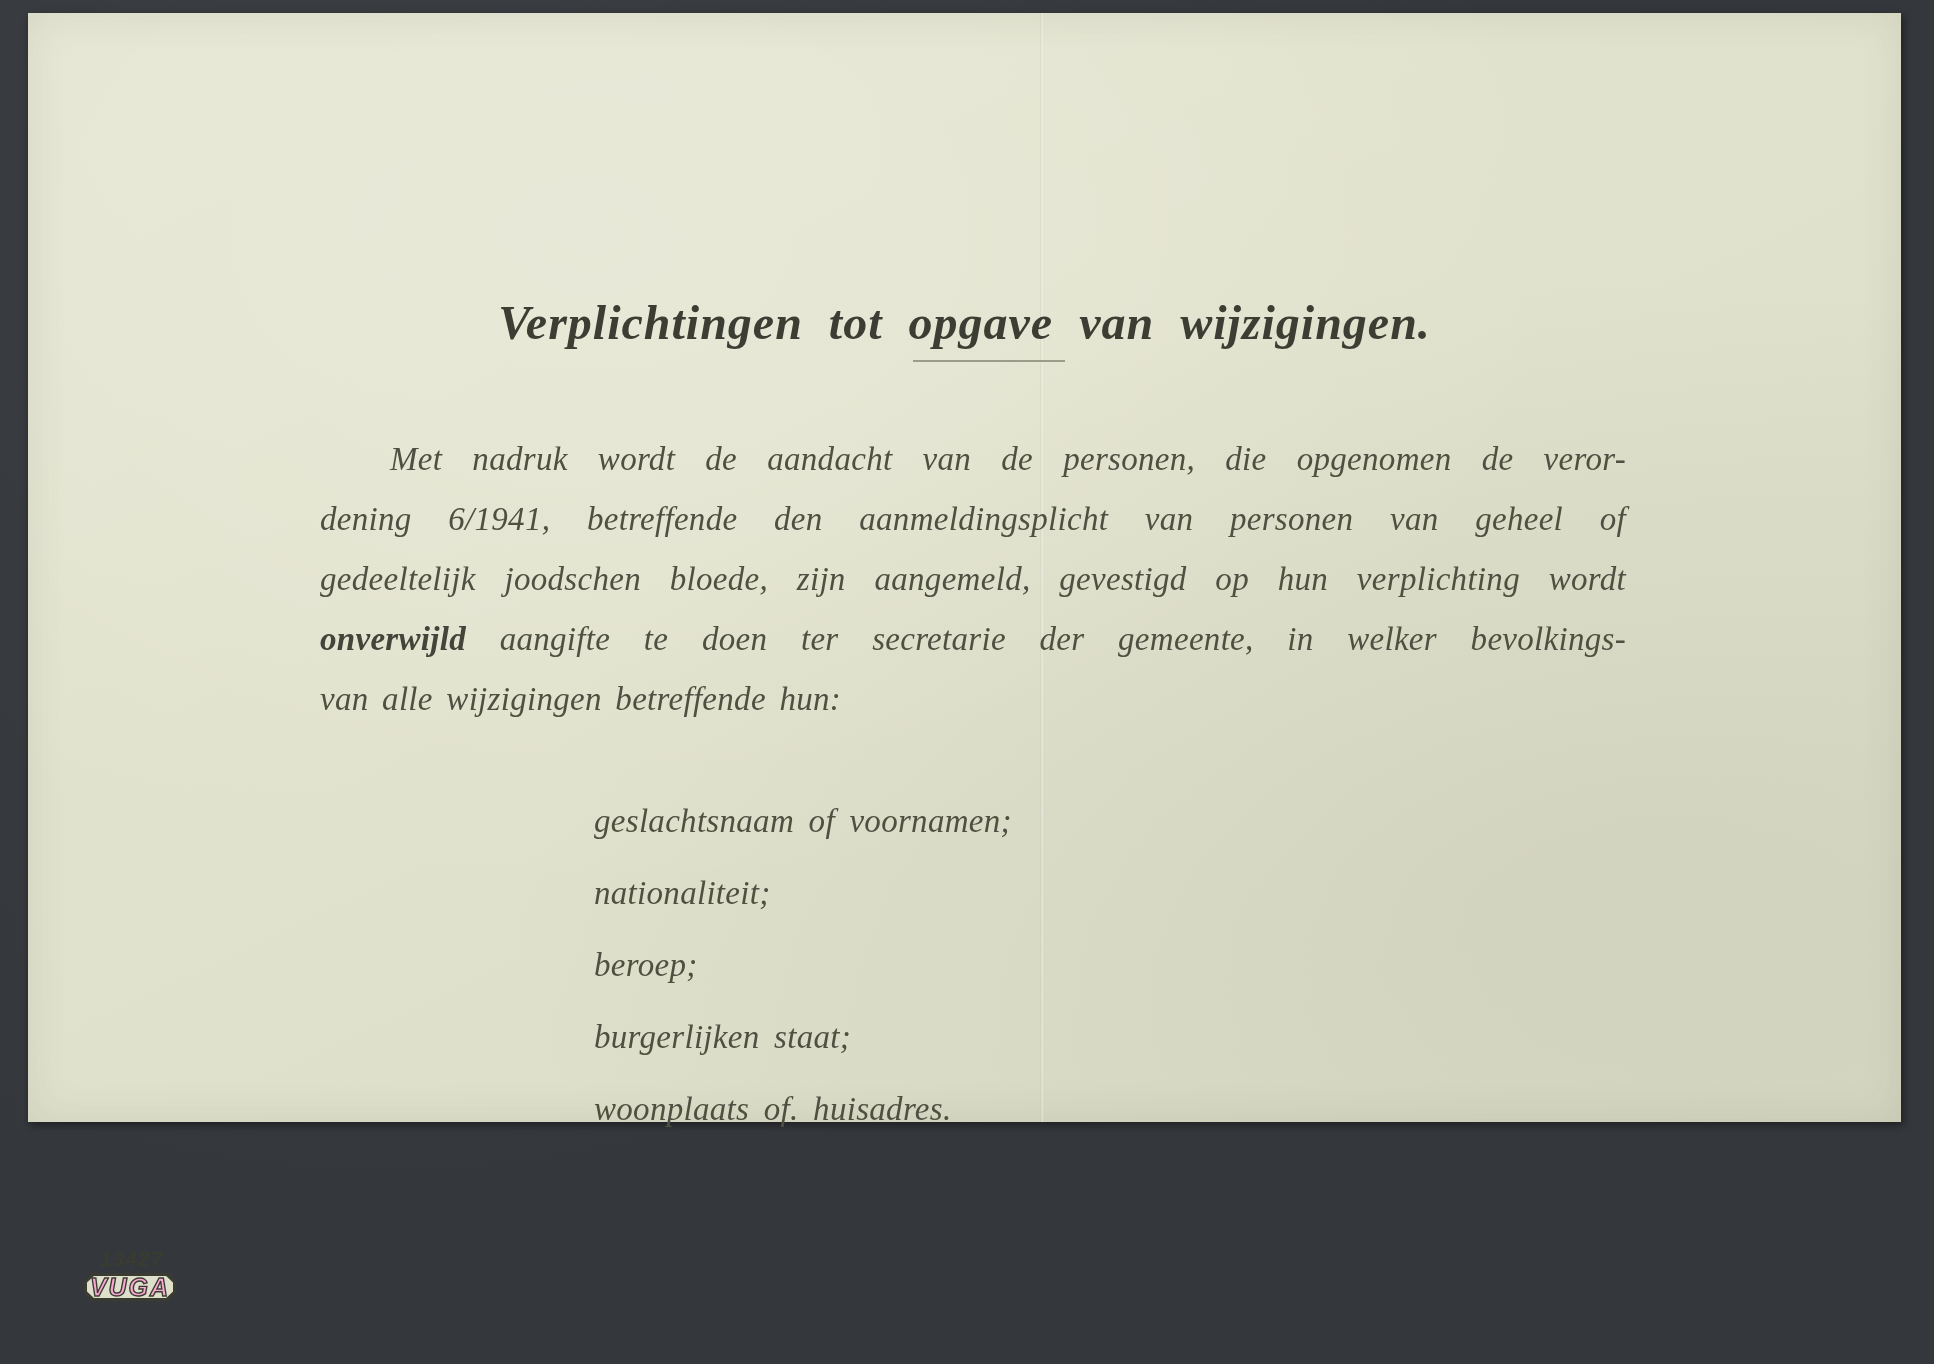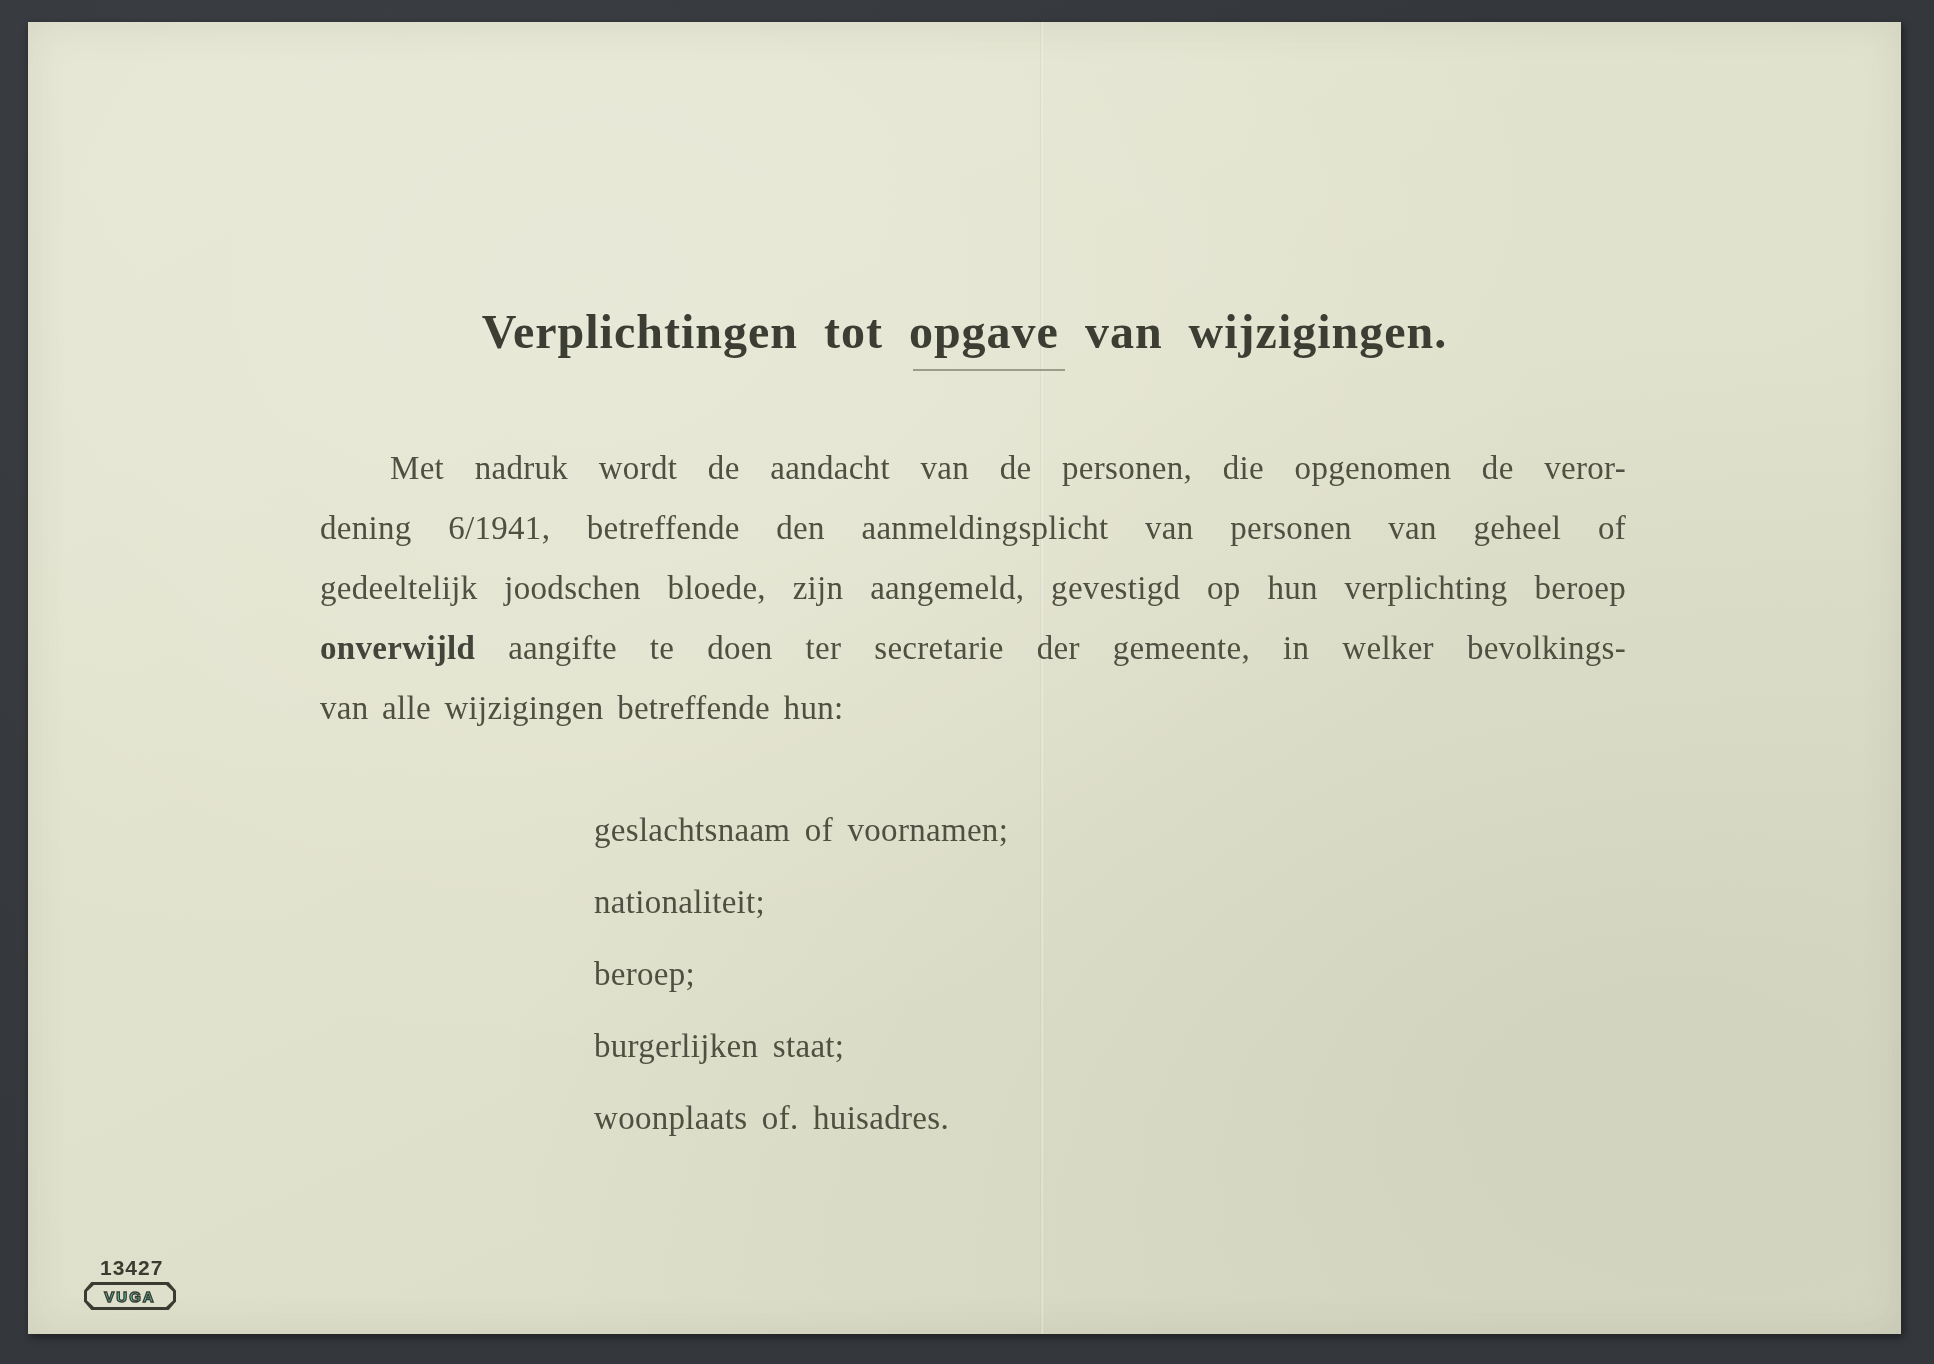--- a/index.html
+++ b/index.html
@@ -15,30 +15,31 @@
     position: relative;
     width: 1934px;
     height: 1364px;
     background:
       radial-gradient(circle at 20% 10%, rgba(255,255,255,0.03), rgba(0,0,0,0) 60%),
       #34373b;
   }
   .paper {
     position: absolute;
     left: 28px;
-    top: 22px;
+    top: 13px;
     width: 1873px;
-    height: 1312px;
+    height: 1109px;
     background:
       radial-gradient(ellipse at 30% 20%, rgba(255,255,250,0.20), rgba(255,255,250,0) 55%),
       radial-gradient(ellipse at 85% 80%, rgba(120,120,95,0.10), rgba(120,120,95,0) 50%),
       linear-gradient(155deg, #e4e5d2 0%, #e1e2cd 45%, #dadbc6 100%);
     box-shadow:
       inset 0 0 40px rgba(90,92,70,0.12),
       2px 3px 8px rgba(0,0,0,0.45);
+    font-style: italic;
   }
   
   .fold {
     position: absolute;
     left: 1012px;
     top: 0;
     width: 4px;
     height: 100%;
     background: linear-gradient(90deg, rgba(110,112,90,0.10), rgba(255,255,248,0.35) 60%, rgba(110,112,90,0.06));
   }
@@ -122,42 +123,42 @@
     justify-content: center;
   }
   .stamp-logo-inner {
     position: absolute;
     left: 3px; top: 3px; right: 3px; bottom: 3px;
     background: #dfe0cb;
     clip-path: polygon(8% 0, 92% 0, 100% 30%, 100% 70%, 92% 100%, 8% 100%, 0 70%, 0 30%);
   }
   .stamp-logo-text {
     position: relative;
-    font-size: 15px;
+    font-size: 25px;
     font-weight: bold;
     letter-spacing: 2px;
-    color: #5eead4;
+    color: #f9a8d4;
     -webkit-text-stroke: 1.4px #3b3c31;
   }
 </style>
 </head>
 <body>
 
 <div class="stage">
   <div class="paper">
     <div class="fold"></div>
 
     <h1 class="title">Verplichtingen tot opgave van wijzigingen.</h1>
 
     <div class="divider"></div>
 
     <div class="bodytext">
       <div class="pline first">Met nadruk wordt de aandacht van de personen, die opgenomen de veror-</div>
       <div class="pline">dening 6/1941, betreffende den aanmeldingsplicht van personen van geheel of</div>
-      <div class="pline">gedeeltelijk joodschen bloede, zijn aangemeld, gevestigd op hun verplichting beroep</div>
+      <div class="pline">gedeeltelijk joodschen bloede, zijn aangemeld, gevestigd op hun verplichting wordt</div>
       <div class="pline"><span class="bold">onverwijld</span> <span>aangifte te doen ter secretarie der gemeente, in welker bevolkings-</span></div>
       <div class="pline last">van alle wijzigingen betreffende hun:</div>
     </div>
 
     <div class="itemlist">
       <div class="list-item">geslachtsnaam of voornamen;</div>
       <div class="list-item">nationaliteit;</div>
       <div class="list-item">beroep;</div>
       <div class="list-item">burgerlijken staat;</div>
       <div class="list-item">woonplaats of. huisadres.</div>

